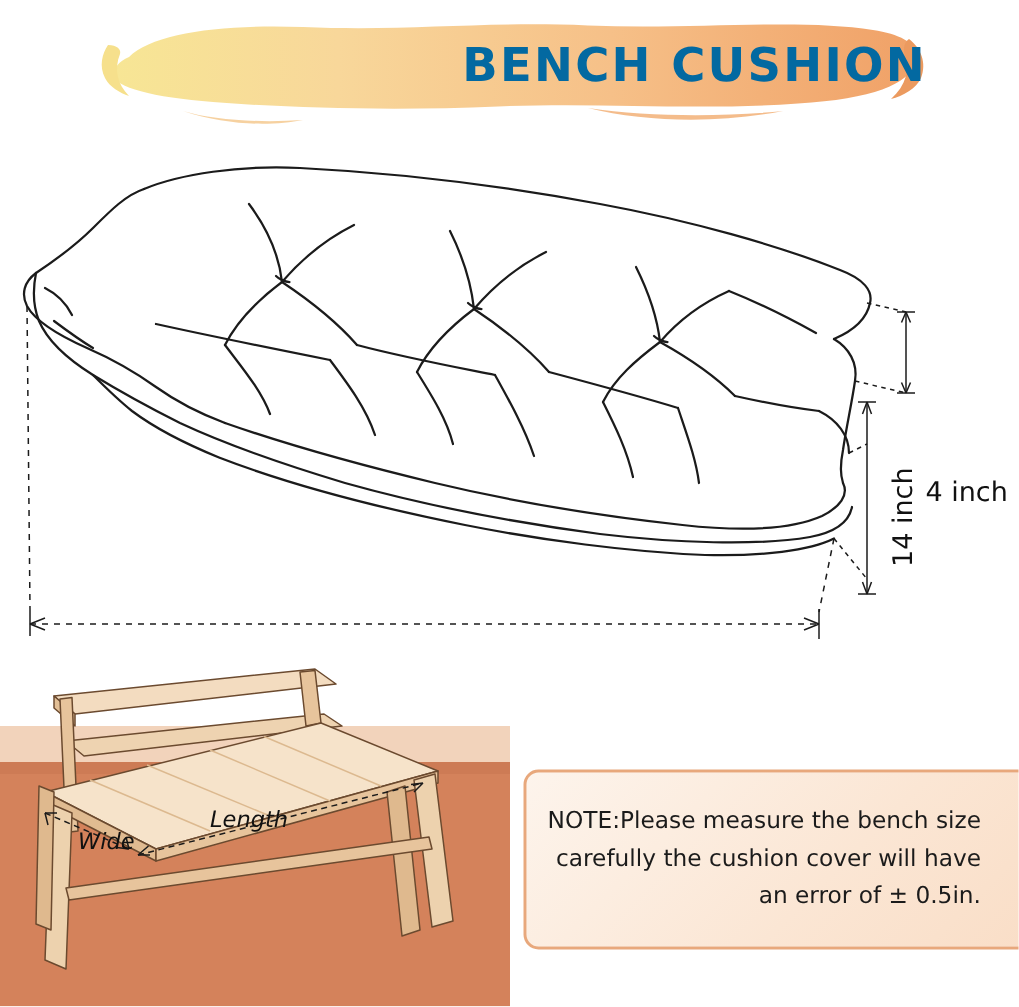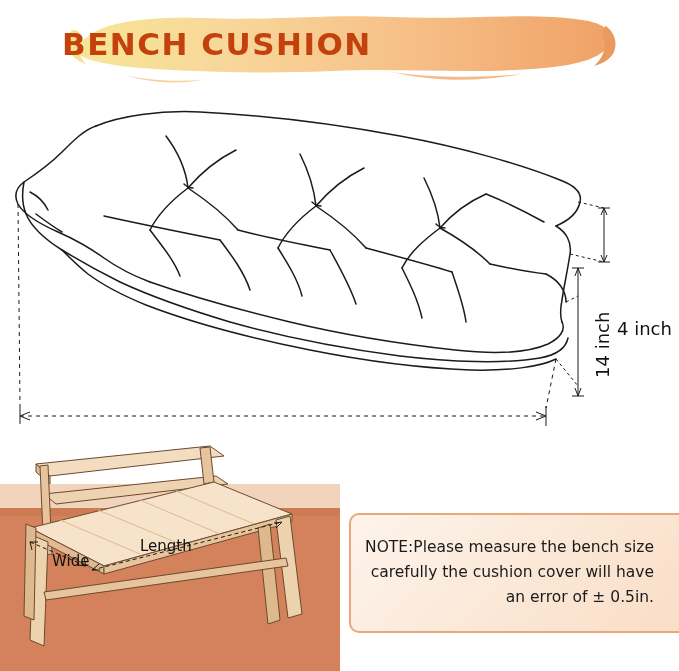--- a/index.html
+++ b/index.html
@@ -32,26 +32,26 @@
   }
   .title-banner svg {
     position: absolute;
     left: 0; top: 0;
   }
   .title-text {
     position: absolute;
     left: 0;
     top: 18px;
     width: 556px;
-    text-align: left;
+    text-align: right;
     font-family: "DejaVu Sans", sans-serif;
     font-size: 31px;
     font-weight: bold;
     letter-spacing: 1.5px;
-    color: #c2410c;
+    color: #0369a1;
   }
 
   
   .cushion-wrap {
     position: absolute;
     left: 0;
     top: 96px;
     width: 607px;
     height: 330px;
   }
@@ -82,20 +82,21 @@
     letter-spacing: 0.5px;
   }
 
   
   .bench-wrap {
     position: absolute;
     left: 0;
     top: 424px;
     width: 276px;
     height: 247px;
+    font-style: italic;
   }
   .bench-label {
     position: absolute;
     font-family: "DejaVu Sans", sans-serif;
     font-size: 15px;
     color: #111;
   }
   .label-wide {
     left: 52px;
     top: 552px;

